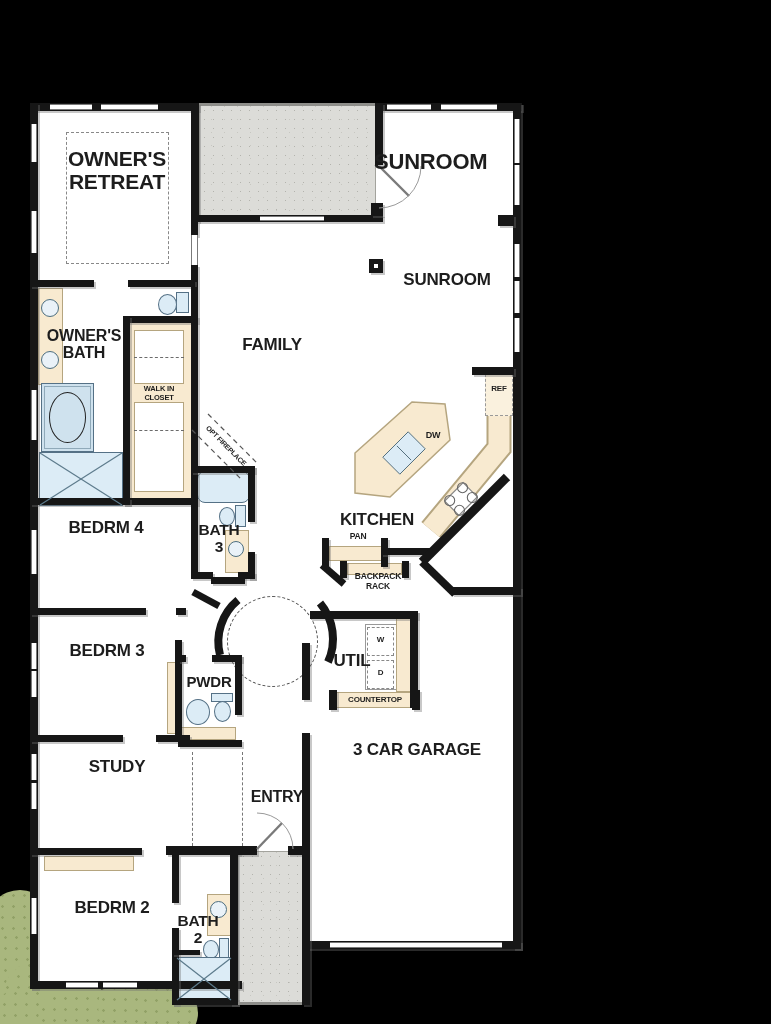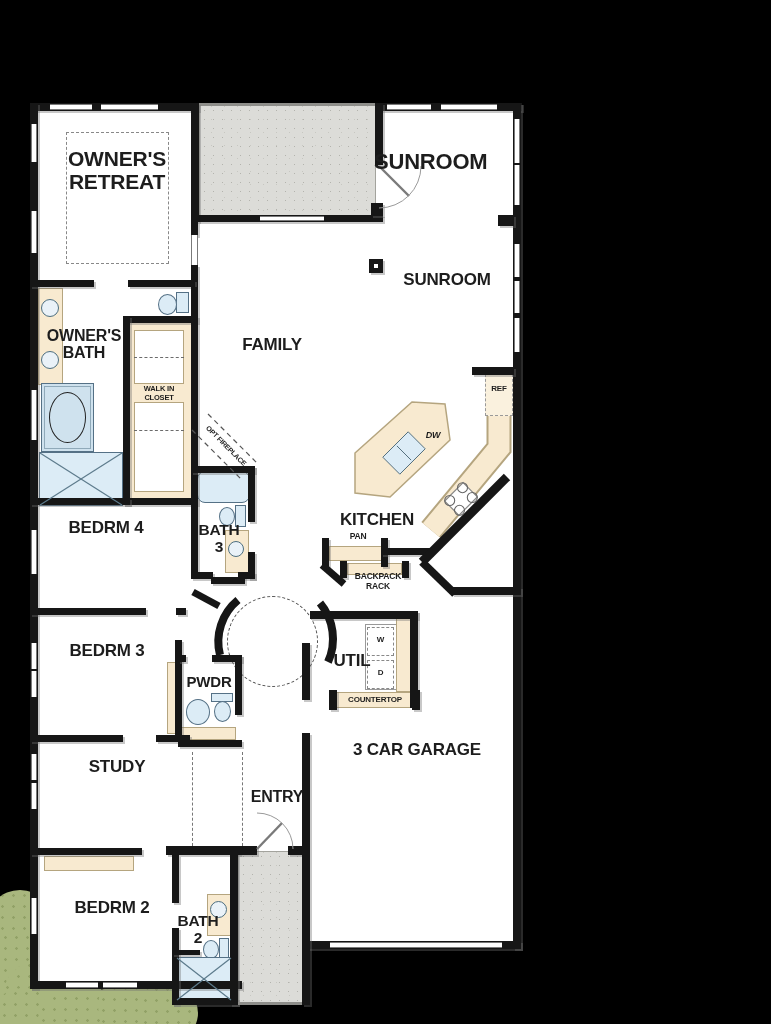--- a/index.html
+++ b/index.html
@@ -247,18 +247,18 @@
   <div class="lbl" style="left:322px;top:652px;width:60px;font-size:17px;">UTIL</div>
   <div class="lbl" style="left:77px;top:758px;width:80px;font-size:17px;">STUDY</div>
   <div class="lbl" style="left:237px;top:788px;width:80px;font-size:16px;">ENTRY</div>
   <div class="lbl" style="left:337px;top:741px;width:160px;font-size:17px;">3 CAR GARAGE</div>
   <div class="lbl" style="left:62px;top:899px;width:100px;font-size:17px;">BEDRM 2</div>
   <div class="lbl" style="left:175px;top:913px;width:46px;font-size:15.5px;">BATH 2</div>
   <div class="lbl" style="left:187px;top:442px;width:78px;font-size:7px;transform:rotate(45deg);">OPT FIREPLACE</div>
   <div class="lbl" style="left:338px;top:532px;width:40px;font-size:8.5px;">PAN</div>
   <div class="lbl" style="left:349px;top:572px;width:58px;font-size:8.5px;line-height:1.15;">BACKPACK RACK</div>
   <div class="lbl" style="left:485px;top:385px;width:28px;font-size:8px;">REF</div>
-  <div class="lbl" style="left:418px;top:431px;width:30px;font-size:9px;font-style:italic;">DW</div>
+  <div class="lbl" style="left:418px;top:431px;width:30px;font-size:9px;">DW</div>
   <div class="lbl" style="left:367px;top:636px;width:27px;font-size:8px;">W</div>
   <div class="lbl" style="left:367px;top:669px;width:27px;font-size:8px;">D</div>
   <div class="lbl" style="left:336px;top:696px;width:78px;font-size:8px;">COUNTERTOP</div>
 
 </div>
 
 </body></html>

